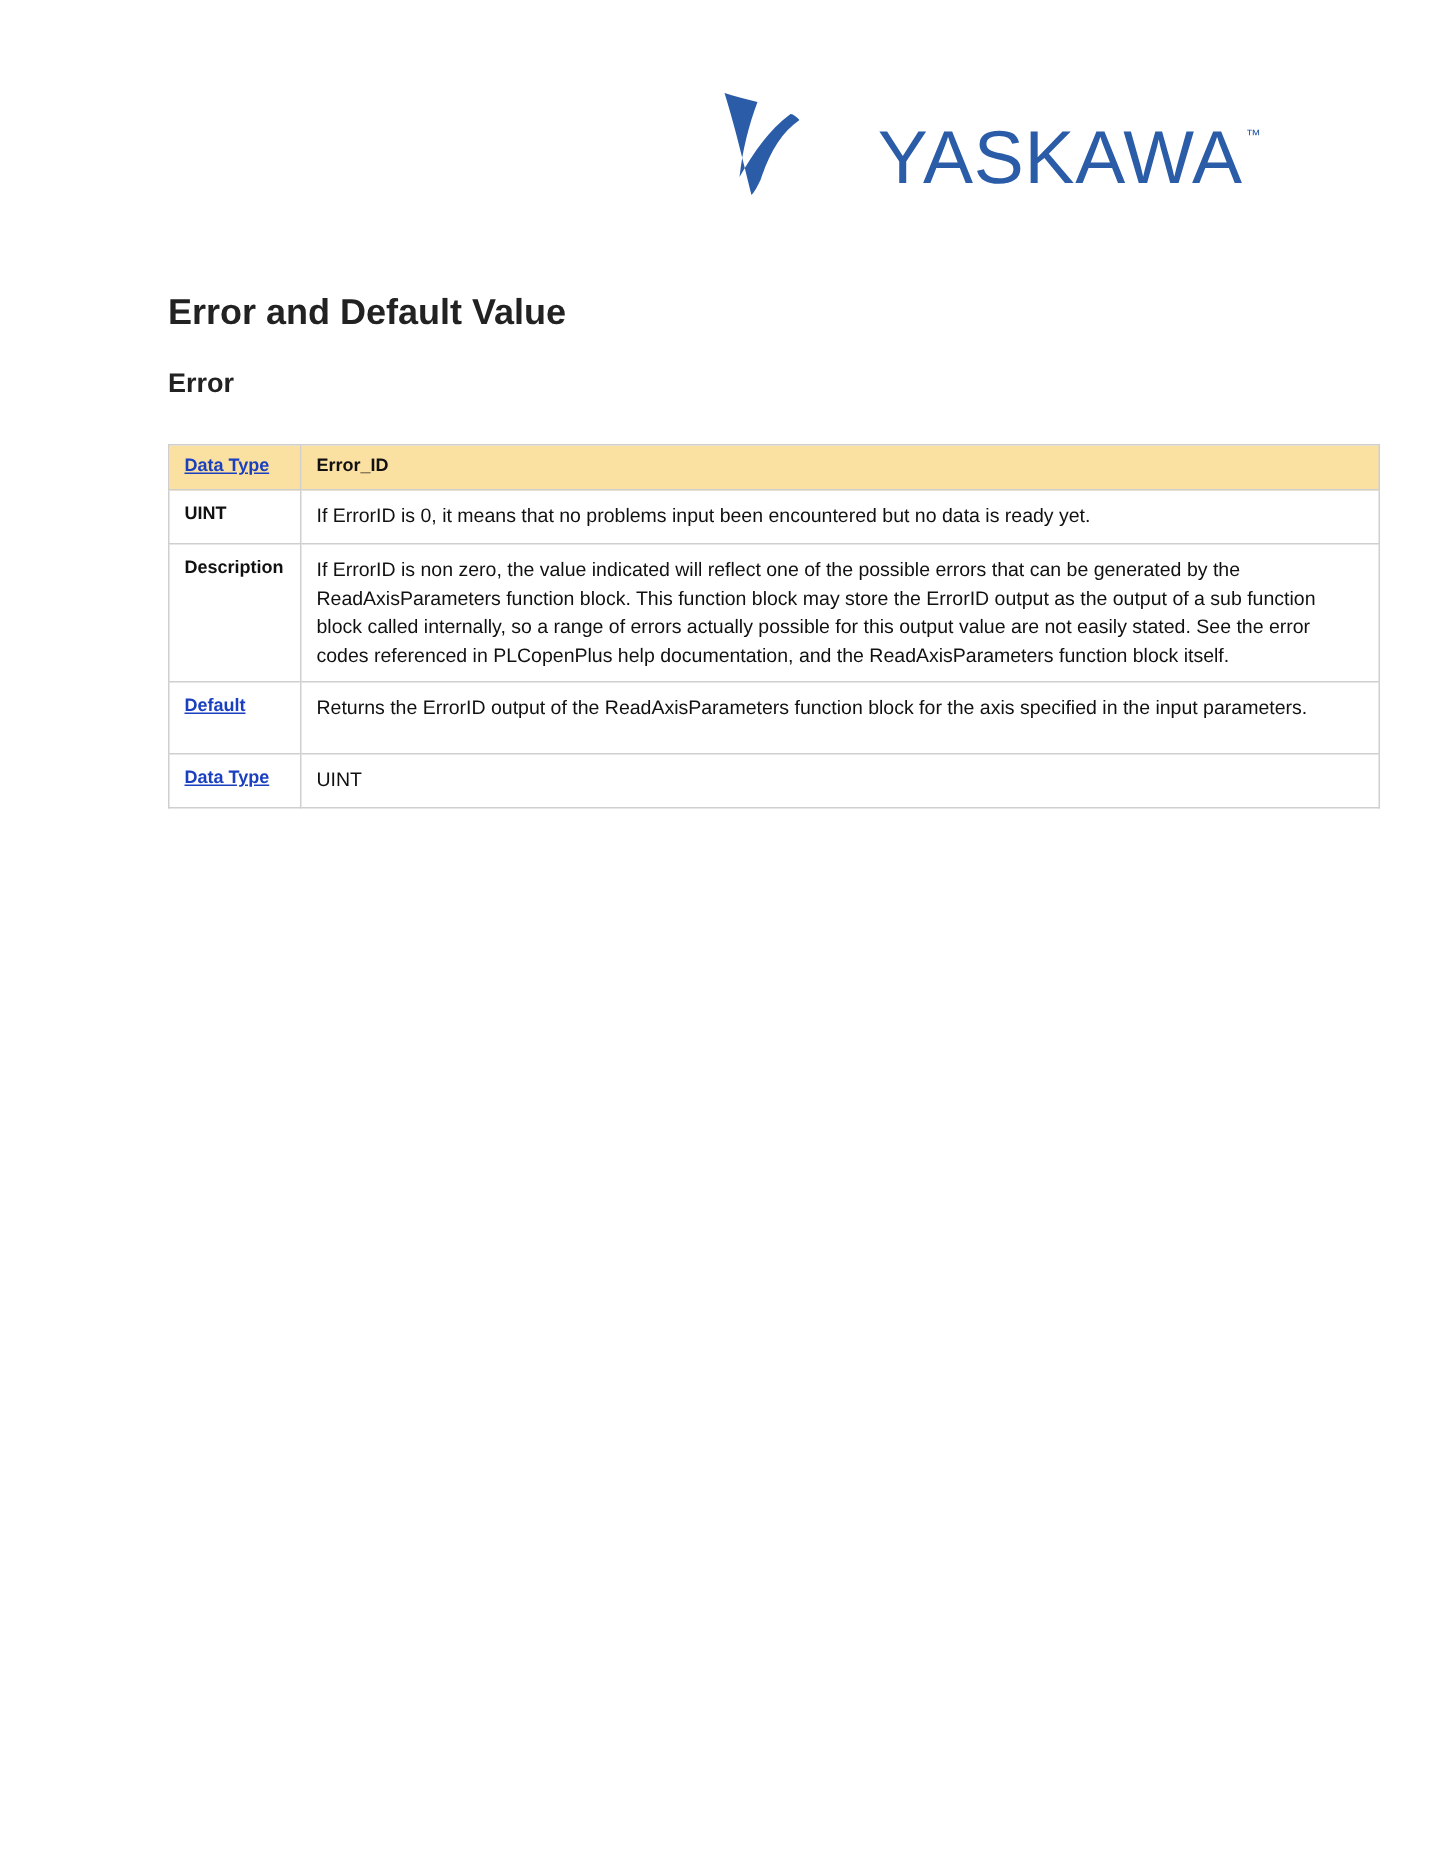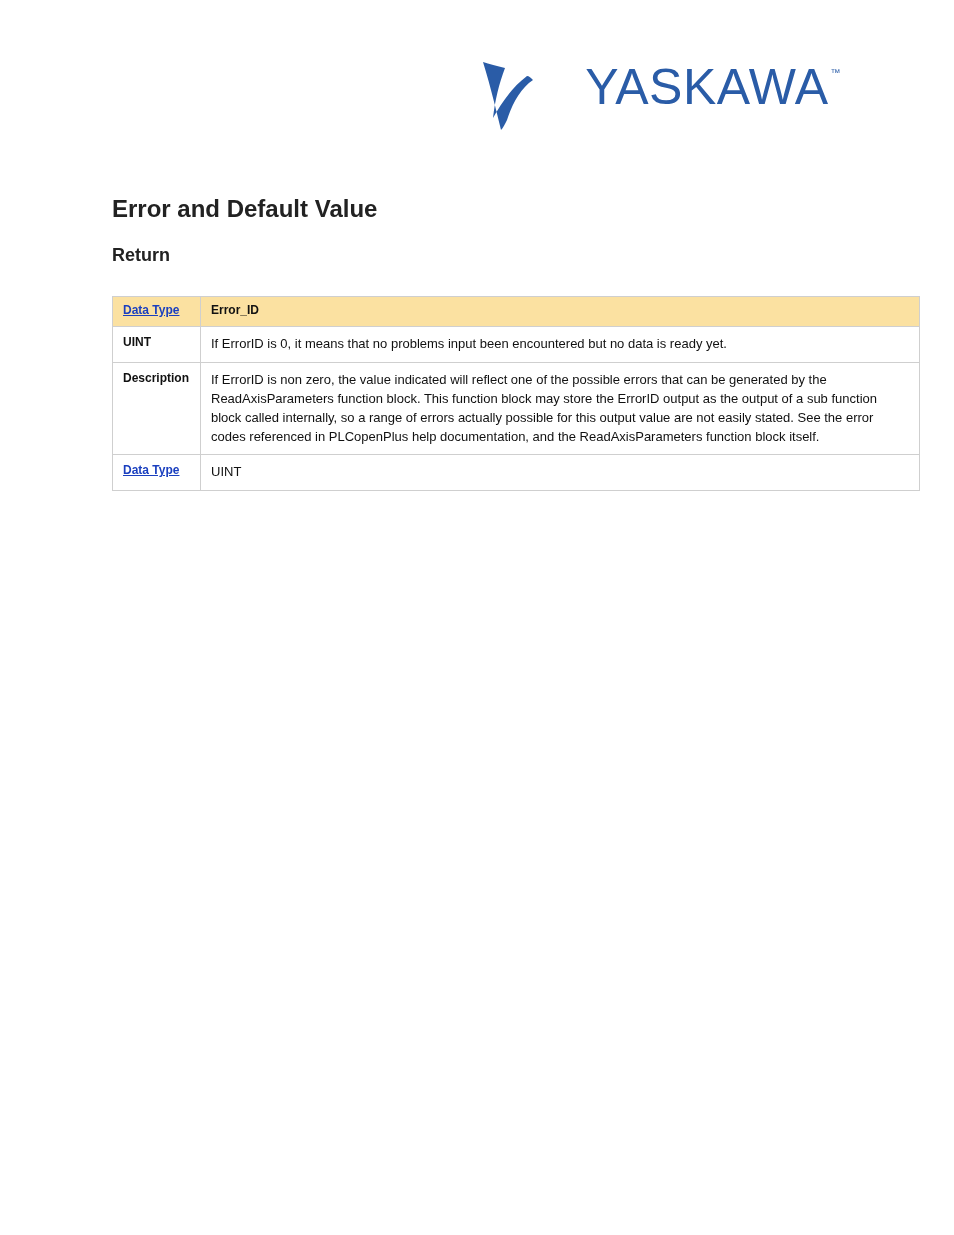--- a/index.html
+++ b/index.html
@@ -9,21 +9,21 @@
     background: #ffffff;
     font-family: Arial, Helvetica, sans-serif;
     color: #000;
     position: relative;
   }
   .logo-wrap {
     position: absolute;
     top: 62px;
     right: 115px;
     display: flex;
-    align-items: flex-start;
+    align-items: flex-end;
     gap: 48px;
   }
   .logo-mark {
     width: 54px;
     height: 68px;
     margin-right: 4px;
   }
   .logo-text {
     font-family: Arial, Helvetica, sans-serif;
     font-weight: 400;
@@ -108,36 +108,40 @@
 <body>
 
 <div class="logo-wrap">
   <svg class="logo-mark" viewBox="0 0 54 68">
     <path fill="#2a5ca7" d="M 4 0 C 10 2 18 4 26 6 C 20 22 16 38 14 56 C 22 42 32 26 48 14 C 50 14 52 16 54 18 C 42 26 34 40 28 58 C 26 62 24 66 22 68 C 18 52 12 26 4 0 Z"></path>
   </svg>
   <span class="logo-text"><span>YASKAWA</span><sup>™</sup></span>
 </div>
 
 <div class="heading1">Error and Default Value</div>
-<div class="heading2">Return</div>
+<div class="heading2">Error</div>
 
 <table class="table">
   <thead>
     <tr>
       <th><a href="#">Data Type</a></th>
       <th>Error_ID</th>
     </tr>
   </thead>
   <tbody>
     <tr class="default-cell">
       <td class="col1">UINT</td>
       <td class="col2">If ErrorID is 0, it means that no problems input been encountered but no data is ready yet.</td>
     </tr>
     <tr class="row-tall">
       <td class="col1">Description</td>
       <td class="col2">If ErrorID is non zero, the value indicated will reflect one of the possible errors that can be generated by the ReadAxisParameters function block. This function block may store the ErrorID output as the output of a sub function block called internally, so a range of errors actually possible for this output value are not easily stated. See the error codes referenced in PLCopenPlus help documentation, and the ReadAxisParameters function block itself.</td>
     </tr>
+    <tr class="row-med">
+      <td class="col1"><a href="#">Default</a></td>
+      <td class="col2">Returns the ErrorID output of the ReadAxisParameters function block for the axis specified in the input parameters.</td>
+    </tr>
     <tr class="default-cell">
       <td class="col1"><a href="#">Data Type</a></td>
       <td class="col2">UINT</td>
     </tr>
   </tbody>
 </table>
 
 </body></html>

